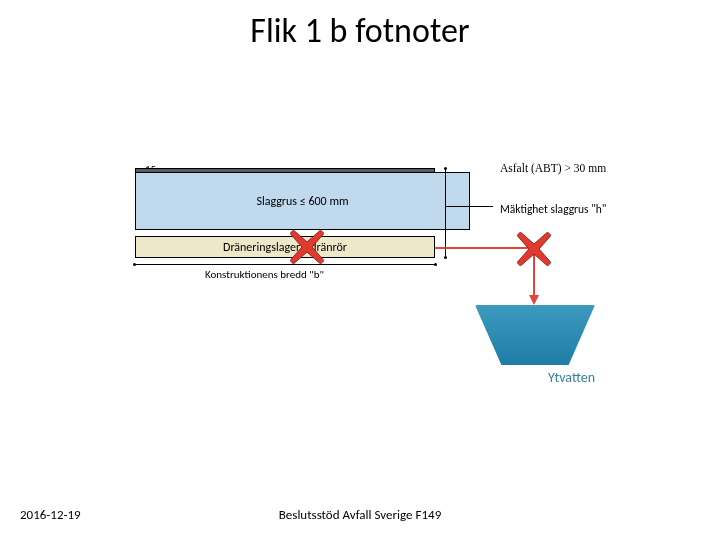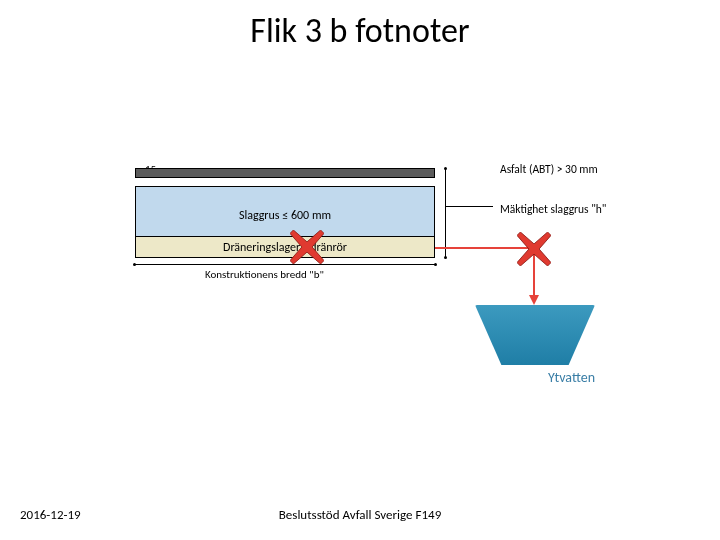--- a/index.html
+++ b/index.html
@@ -61,21 +61,21 @@
     display: flex;
     align-items: center;
     justify-content: center;
     color: #000;
   }
   .asphalt {
     left: 20px; top: 18px; width: 300px; height: 10px;
     background: #5b5b5b;
   }
   .slag {
-    left: 20px; top: 36px; width: 300px; height: 58px;
+    left: 20px; top: 22px; width: 335px; height: 58px;
     background: #c1d9ed;
   }
   .drain {
     left: 20px; top: 86px; width: 300px; height: 22px;
     background: #ede8c8;
   }
   
   .dim-dot {
     position: absolute;
     width: 3px; height: 3px;
@@ -104,20 +104,21 @@
     left: 30px;
     top: 13px;
   }
   
   .asphalt-label {
     position: absolute;
     font-size: 11.5px;
     color: #000;
     left: 385px;
     top: 12px;
+    font-family: Liberation Serif, serif;
   }
   .thickness-label {
     position: absolute;
     font-size: 11.5px;
     color: #000;
     left: 385px;
     top: 52px;
   }
   
   .arrow-line {
@@ -155,21 +156,21 @@
   .redx {
     position: absolute;
     width: 34px; height: 34px;
     pointer-events: none;
   }
   .redx svg { width: 100%; height: 100%; display: block; }
 </style>
 </head>
 <body>
 
-<div class="title">Flik 3 b fotnoter</div>
+<div class="title">Flik 1 b fotnoter</div>
 
 <div class="diagram">
 
   <div class="cs">
     <div class="fifteen">15</div>
 
     <div class="layer asphalt"></div>
     <div class="layer slag">
       <span>Slaggrus ≤ 600 mm</span>
     </div>

